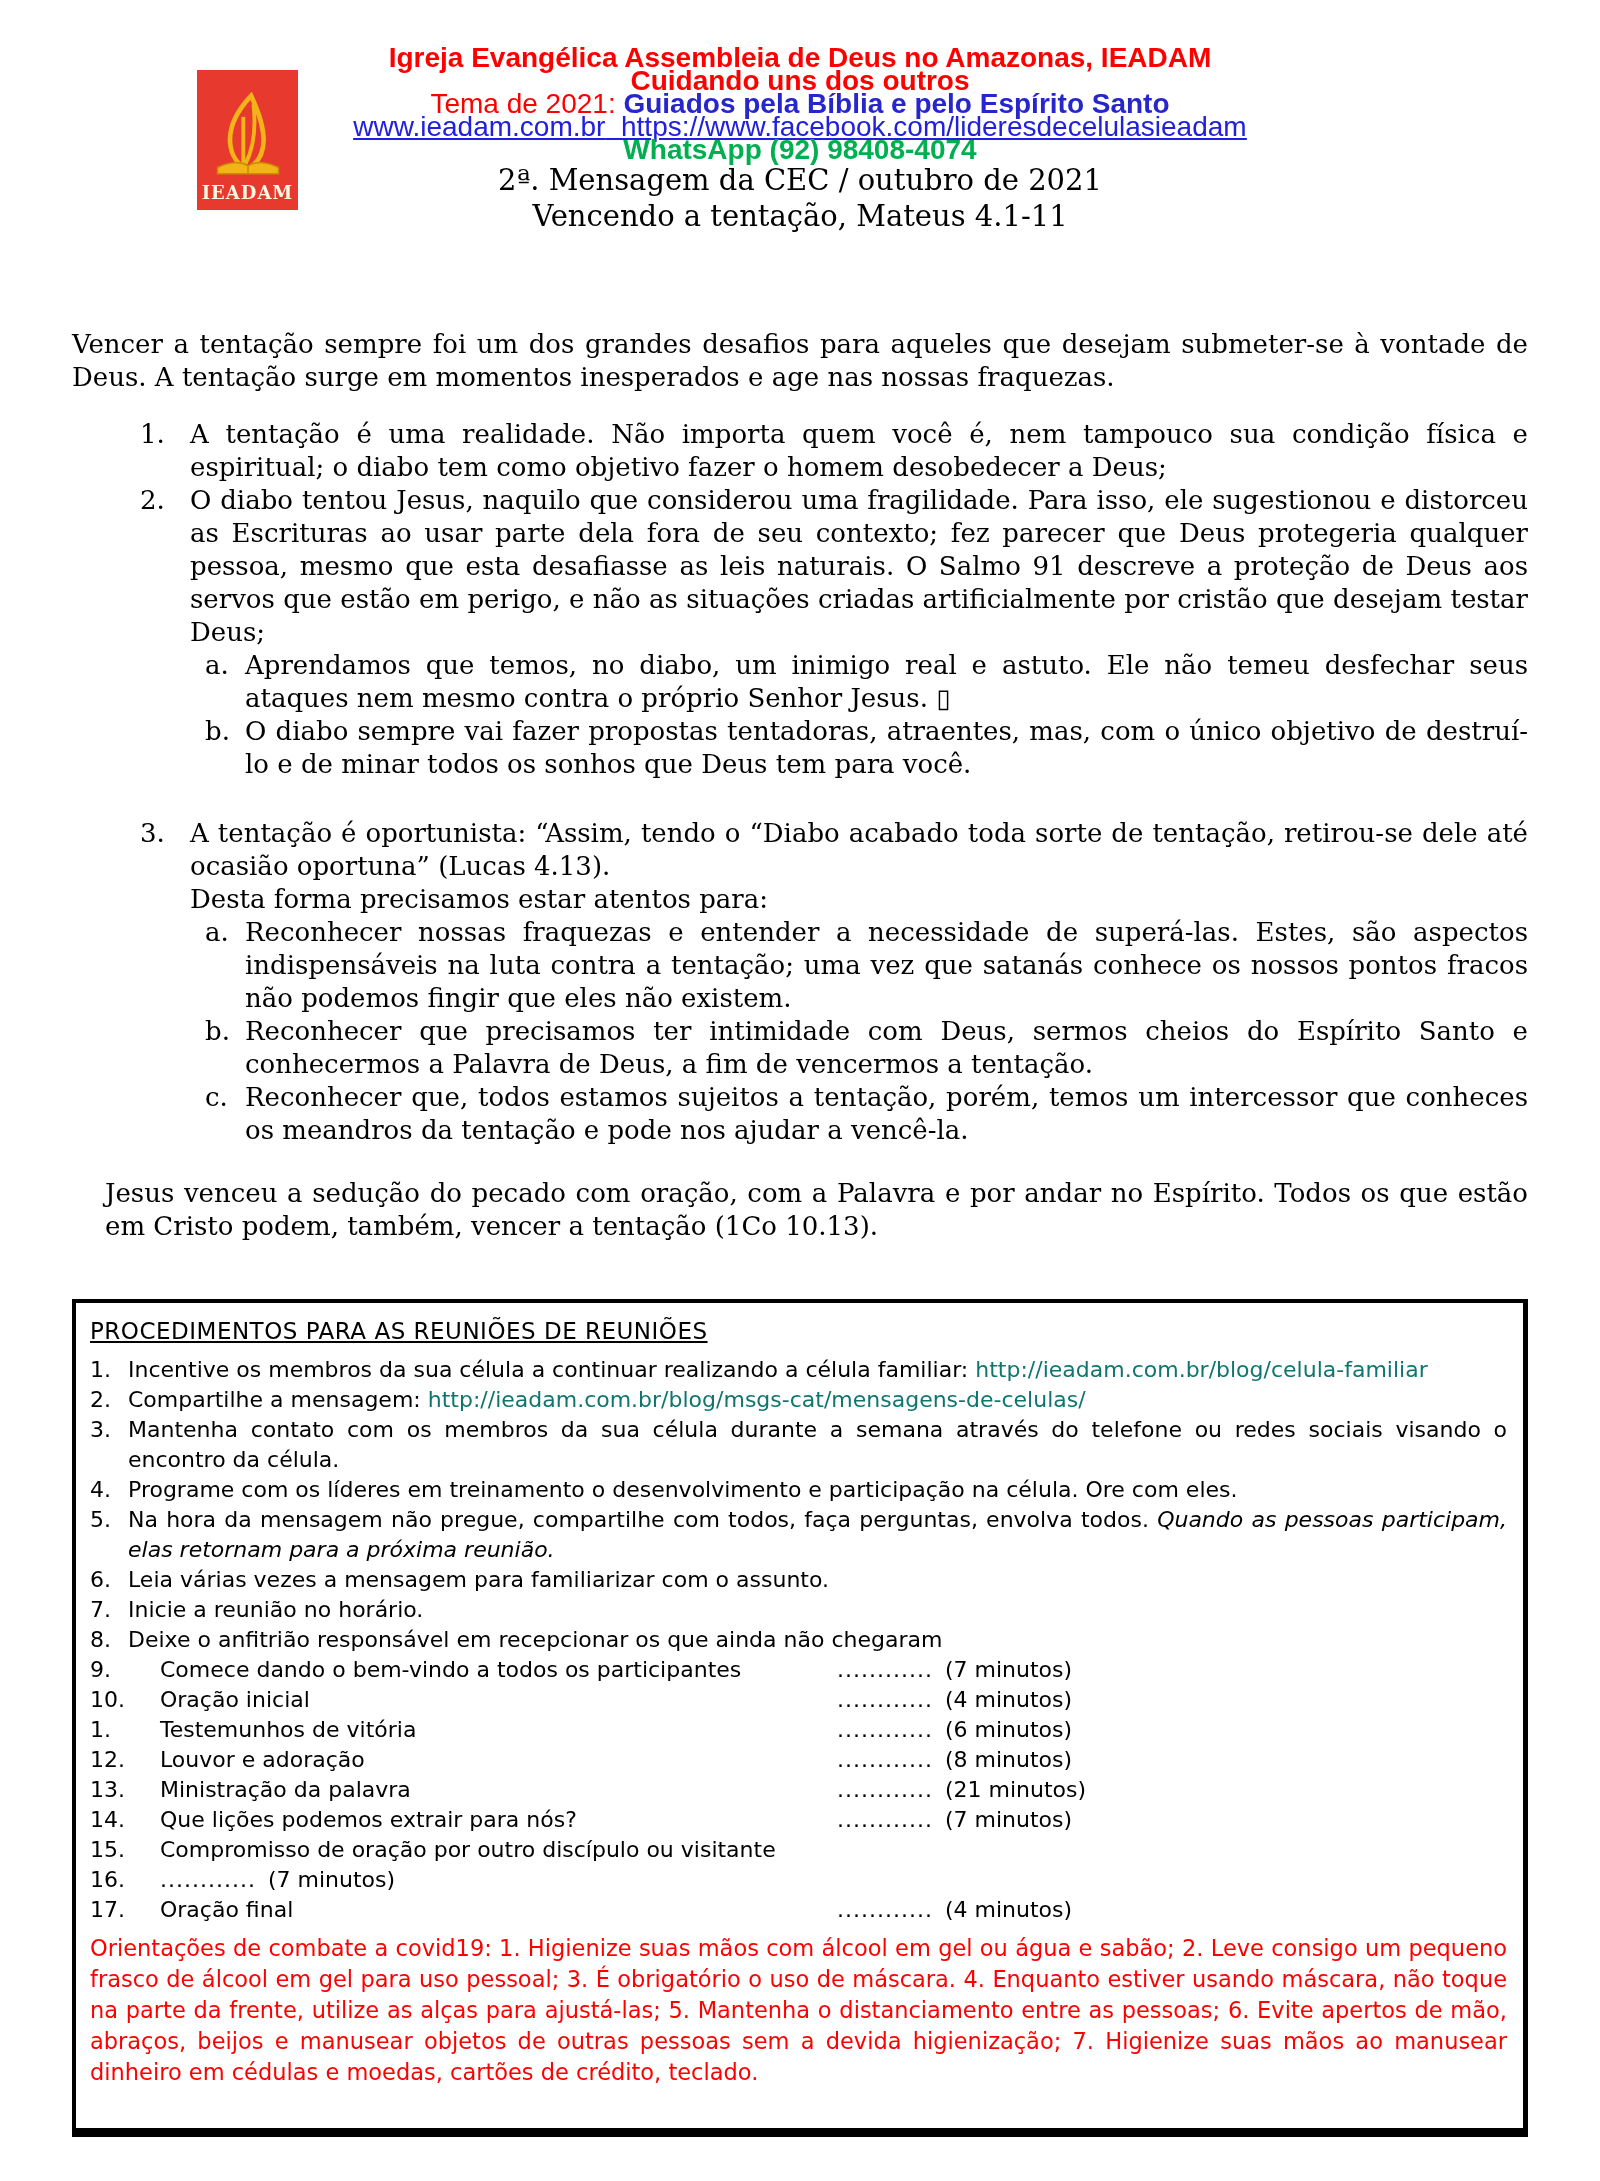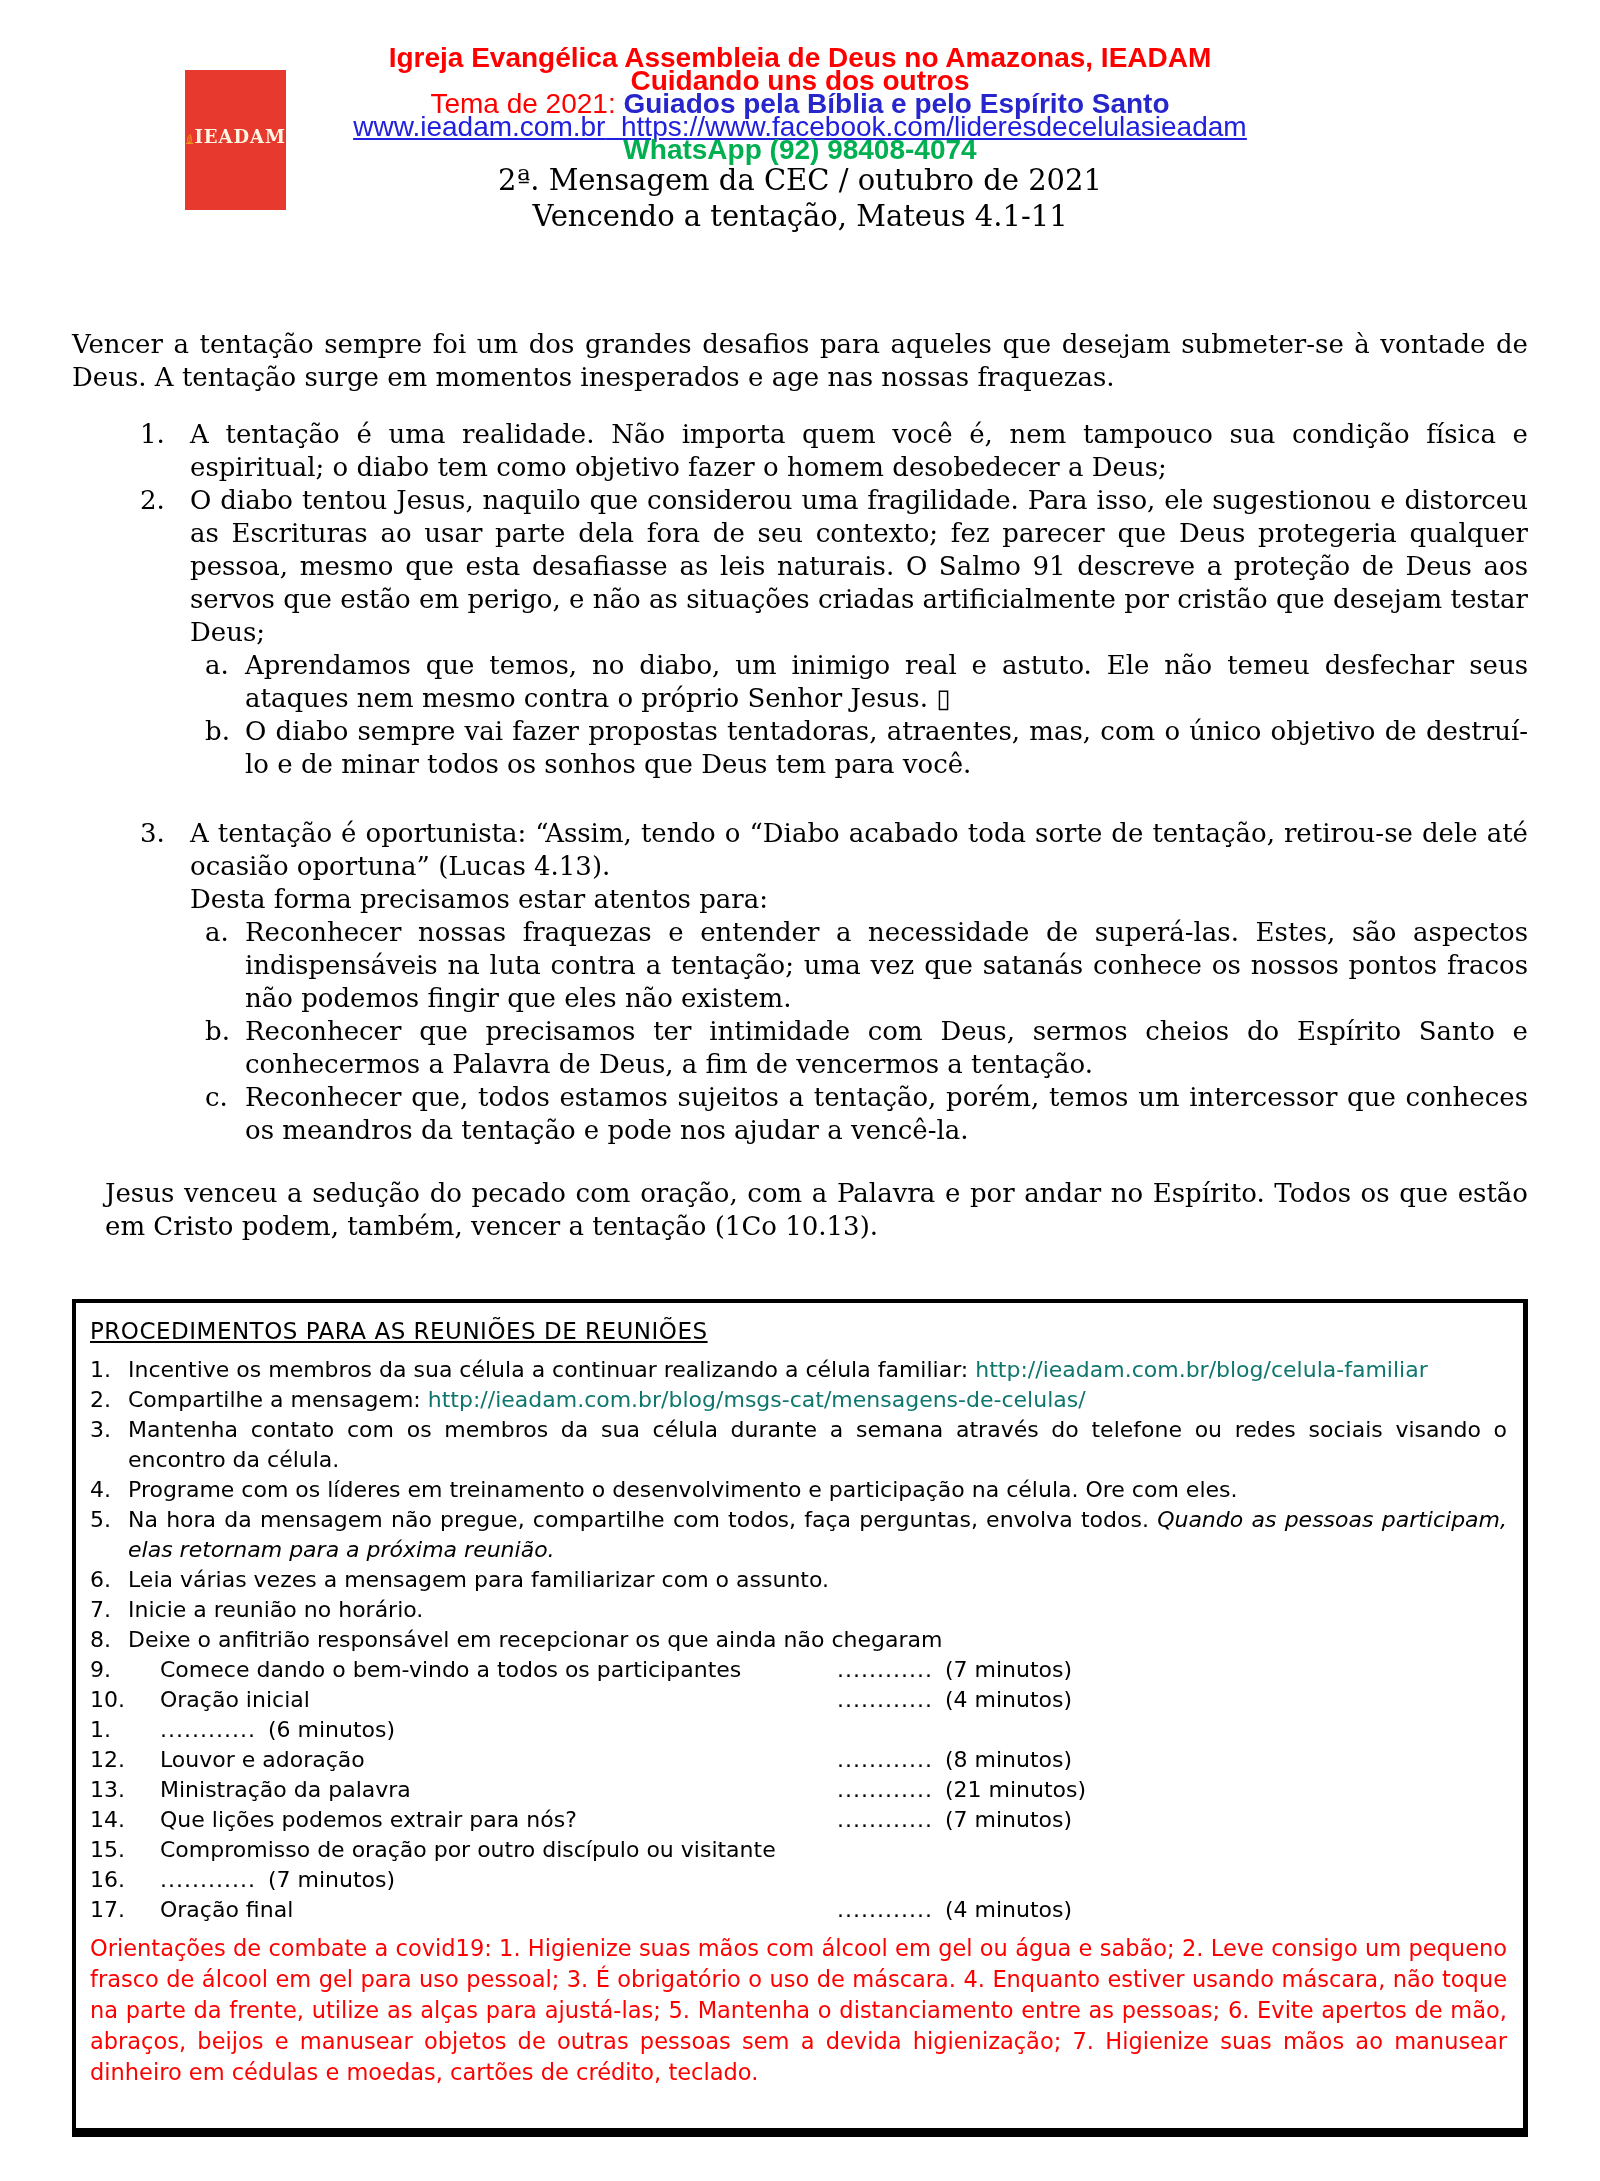--- a/index.html
+++ b/index.html
@@ -7,22 +7,22 @@
   body {
     width:1600px; height:2181px;
     font-family:"DejaVu Serif","Liberation Serif",serif;
     color:#000; position:relative;
   }
   .page { width:1600px; height:2181px; position:relative; background:#fff; overflow:hidden; }
 
   
   header { padding-top:46px; text-align:center; position:relative; }
   .logo {
-    position:absolute; left:185px; top:70px; width:101px; height:140px;
-    background:#e8392f; display:flex; flex-direction:row; align-items:center; justify-content:flex-end;
+    position:absolute; left:197px; top:70px; width:101px; height:140px;
+    background:#e8392f; display:flex; flex-direction:column; align-items:center; justify-content:flex-end;
   }
   .logo svg { width:78px; height:92px; display:block; margin-bottom:2px; }
   .logo-text { font-family:"DejaVu Serif",serif; font-weight:bold; color:#fdf6e3; font-size:18px; letter-spacing:1px; margin-bottom:7px; }
 
   .hline { font-family:"Liberation Sans","DejaVu Sans",sans-serif; font-size:28px; line-height:23px; }
   .red  { color:#ff0000; }
   .blue { color:#2626cc; }
   .green{ color:#00b050; }
   .bold { font-weight:bold; }
   .links { color:#2020dd; text-decoration:underline; }
@@ -173,20 +173,21 @@
           <span class="xtime">(7 minutos)</span>
         </div>
         <div class="xitem wide-num timed">
           <span class="xnum">10.</span>
           <span class="xlabel"><span>Oração inicial</span></span>
           <span class="xdots">............</span>
           <span class="xtime">(4 minutos)</span>
         </div>
         <div class="xitem wide-num timed">
           <span class="xnum">1.</span>
+          <span class="xlabel"><span>Testemunhos de vitória</span></span>
           <span class="xdots">............</span>
           <span class="xtime">(6 minutos)</span>
         </div>
         <div class="xitem wide-num timed">
           <span class="xnum">12.</span>
           <span class="xlabel"><span>Louvor e adoração</span></span>
           <span class="xdots">............</span>
           <span class="xtime">(8 minutos)</span>
         </div>
         <div class="xitem wide-num timed">

